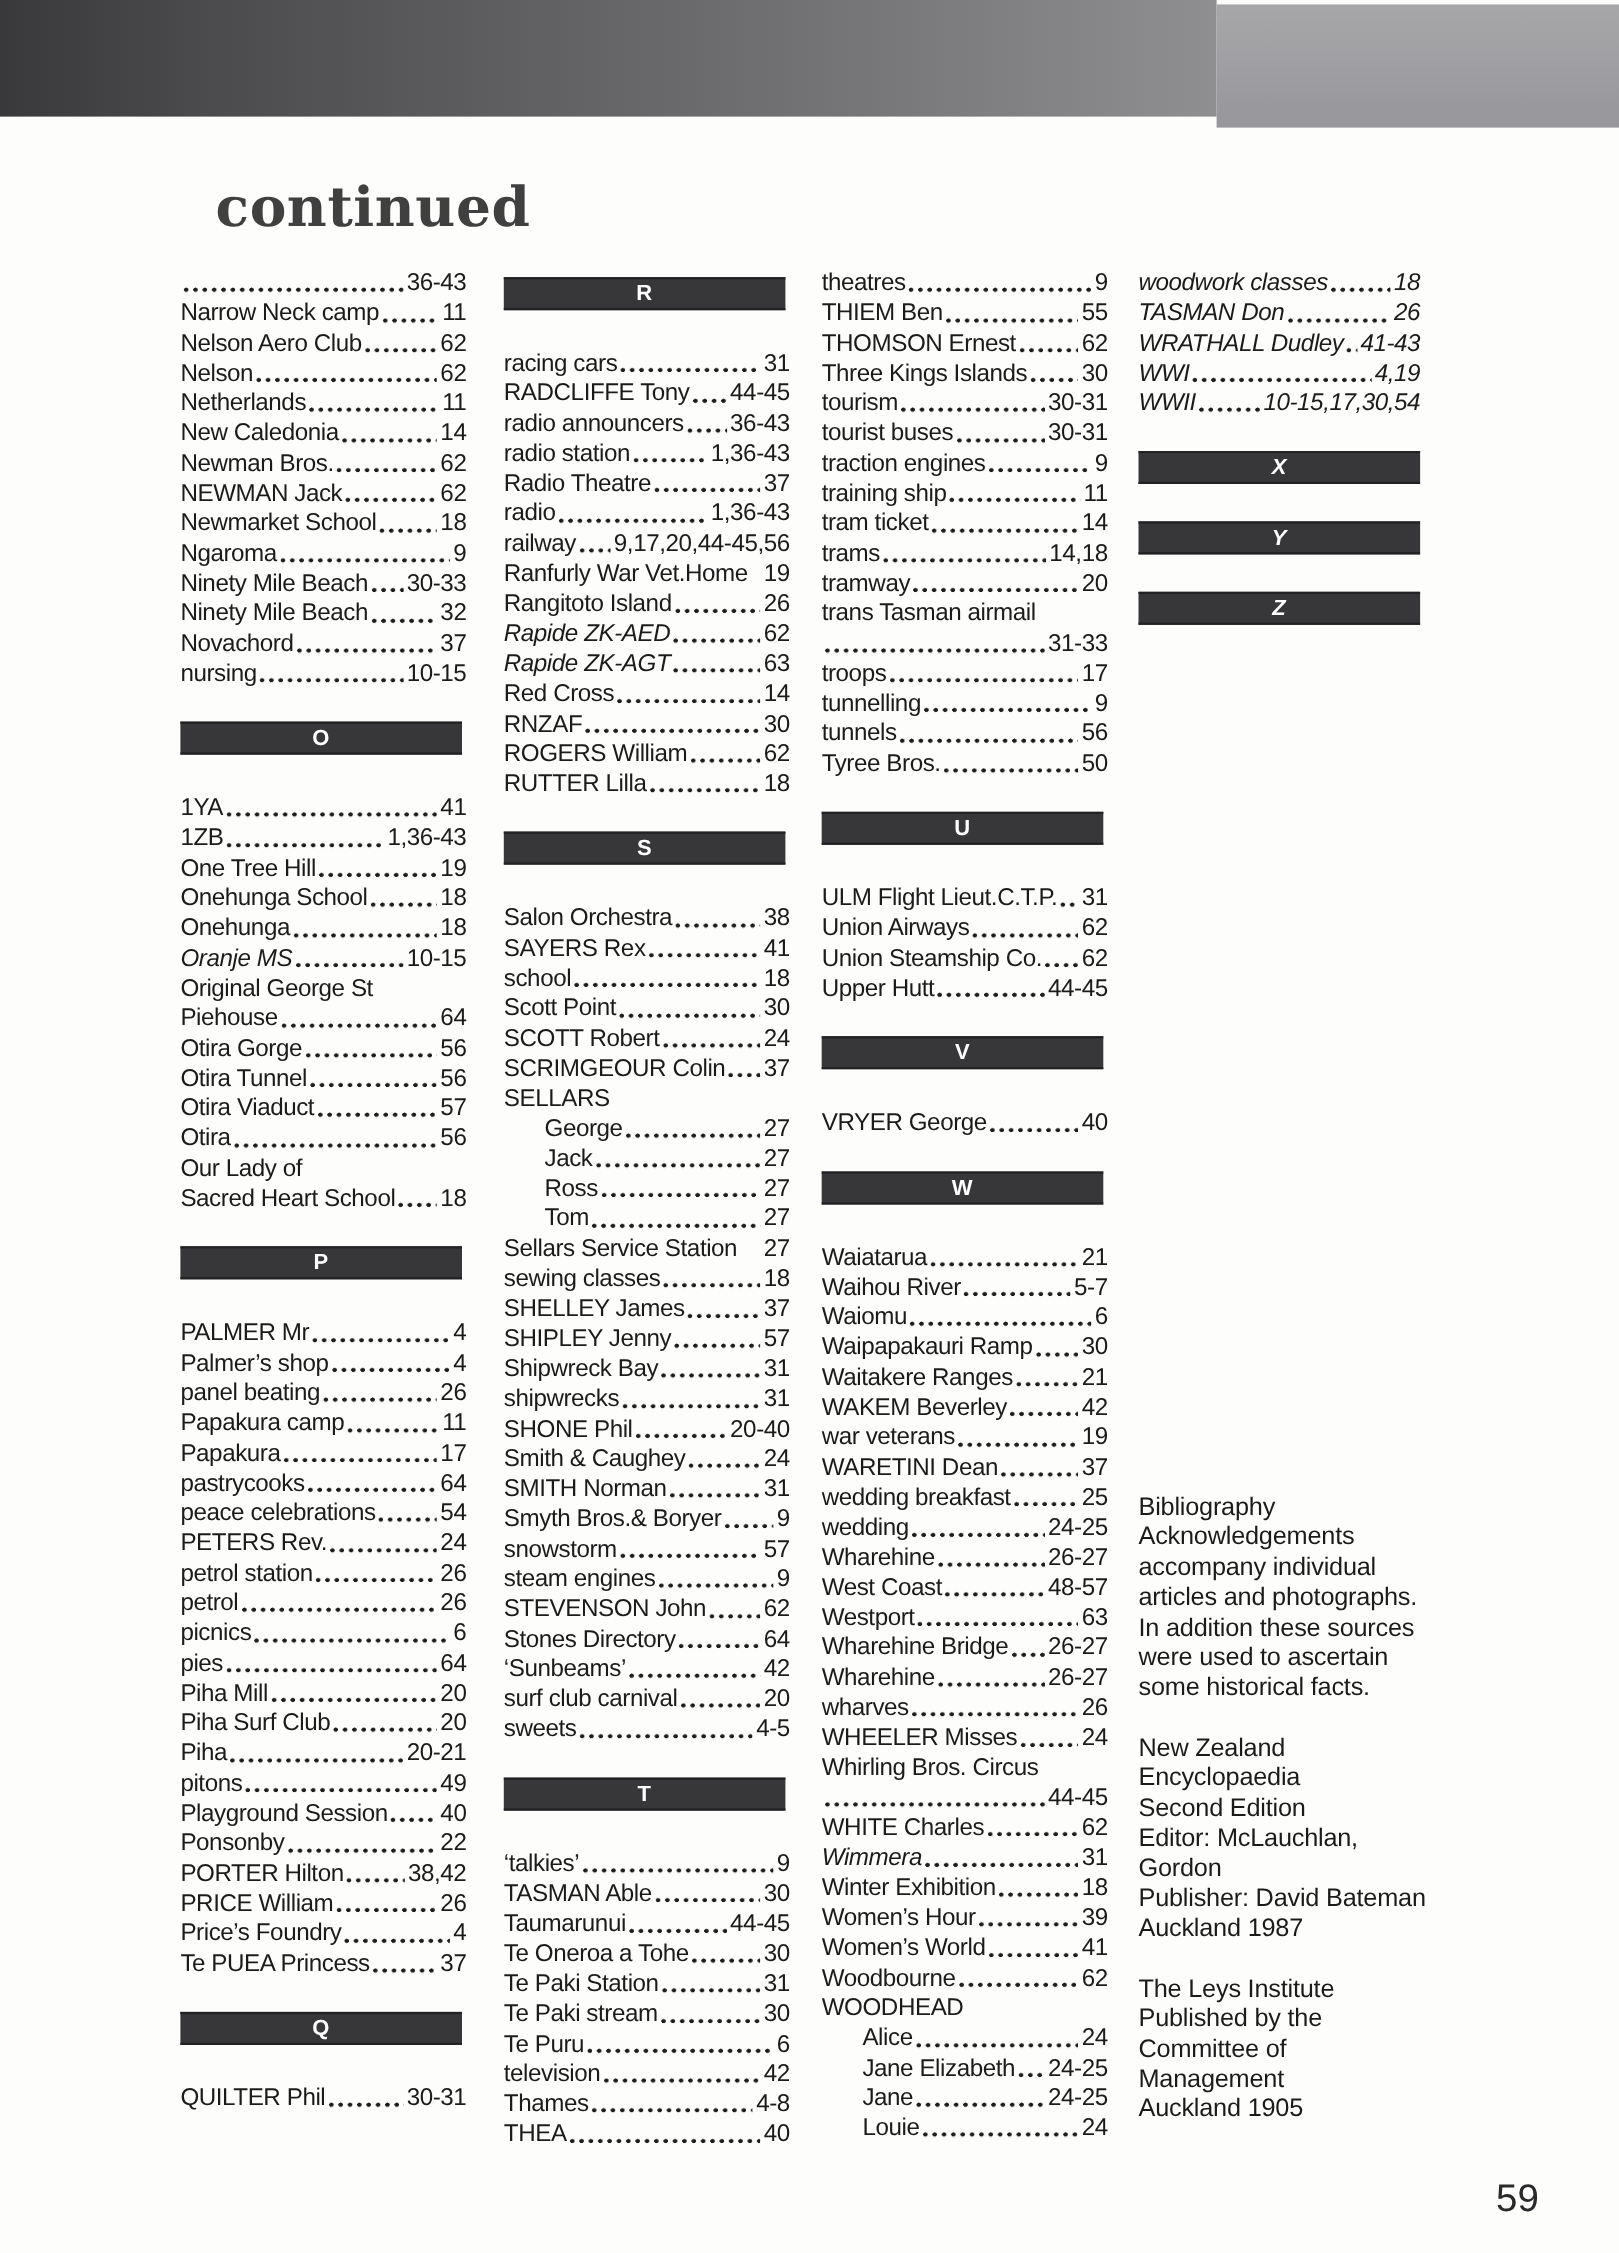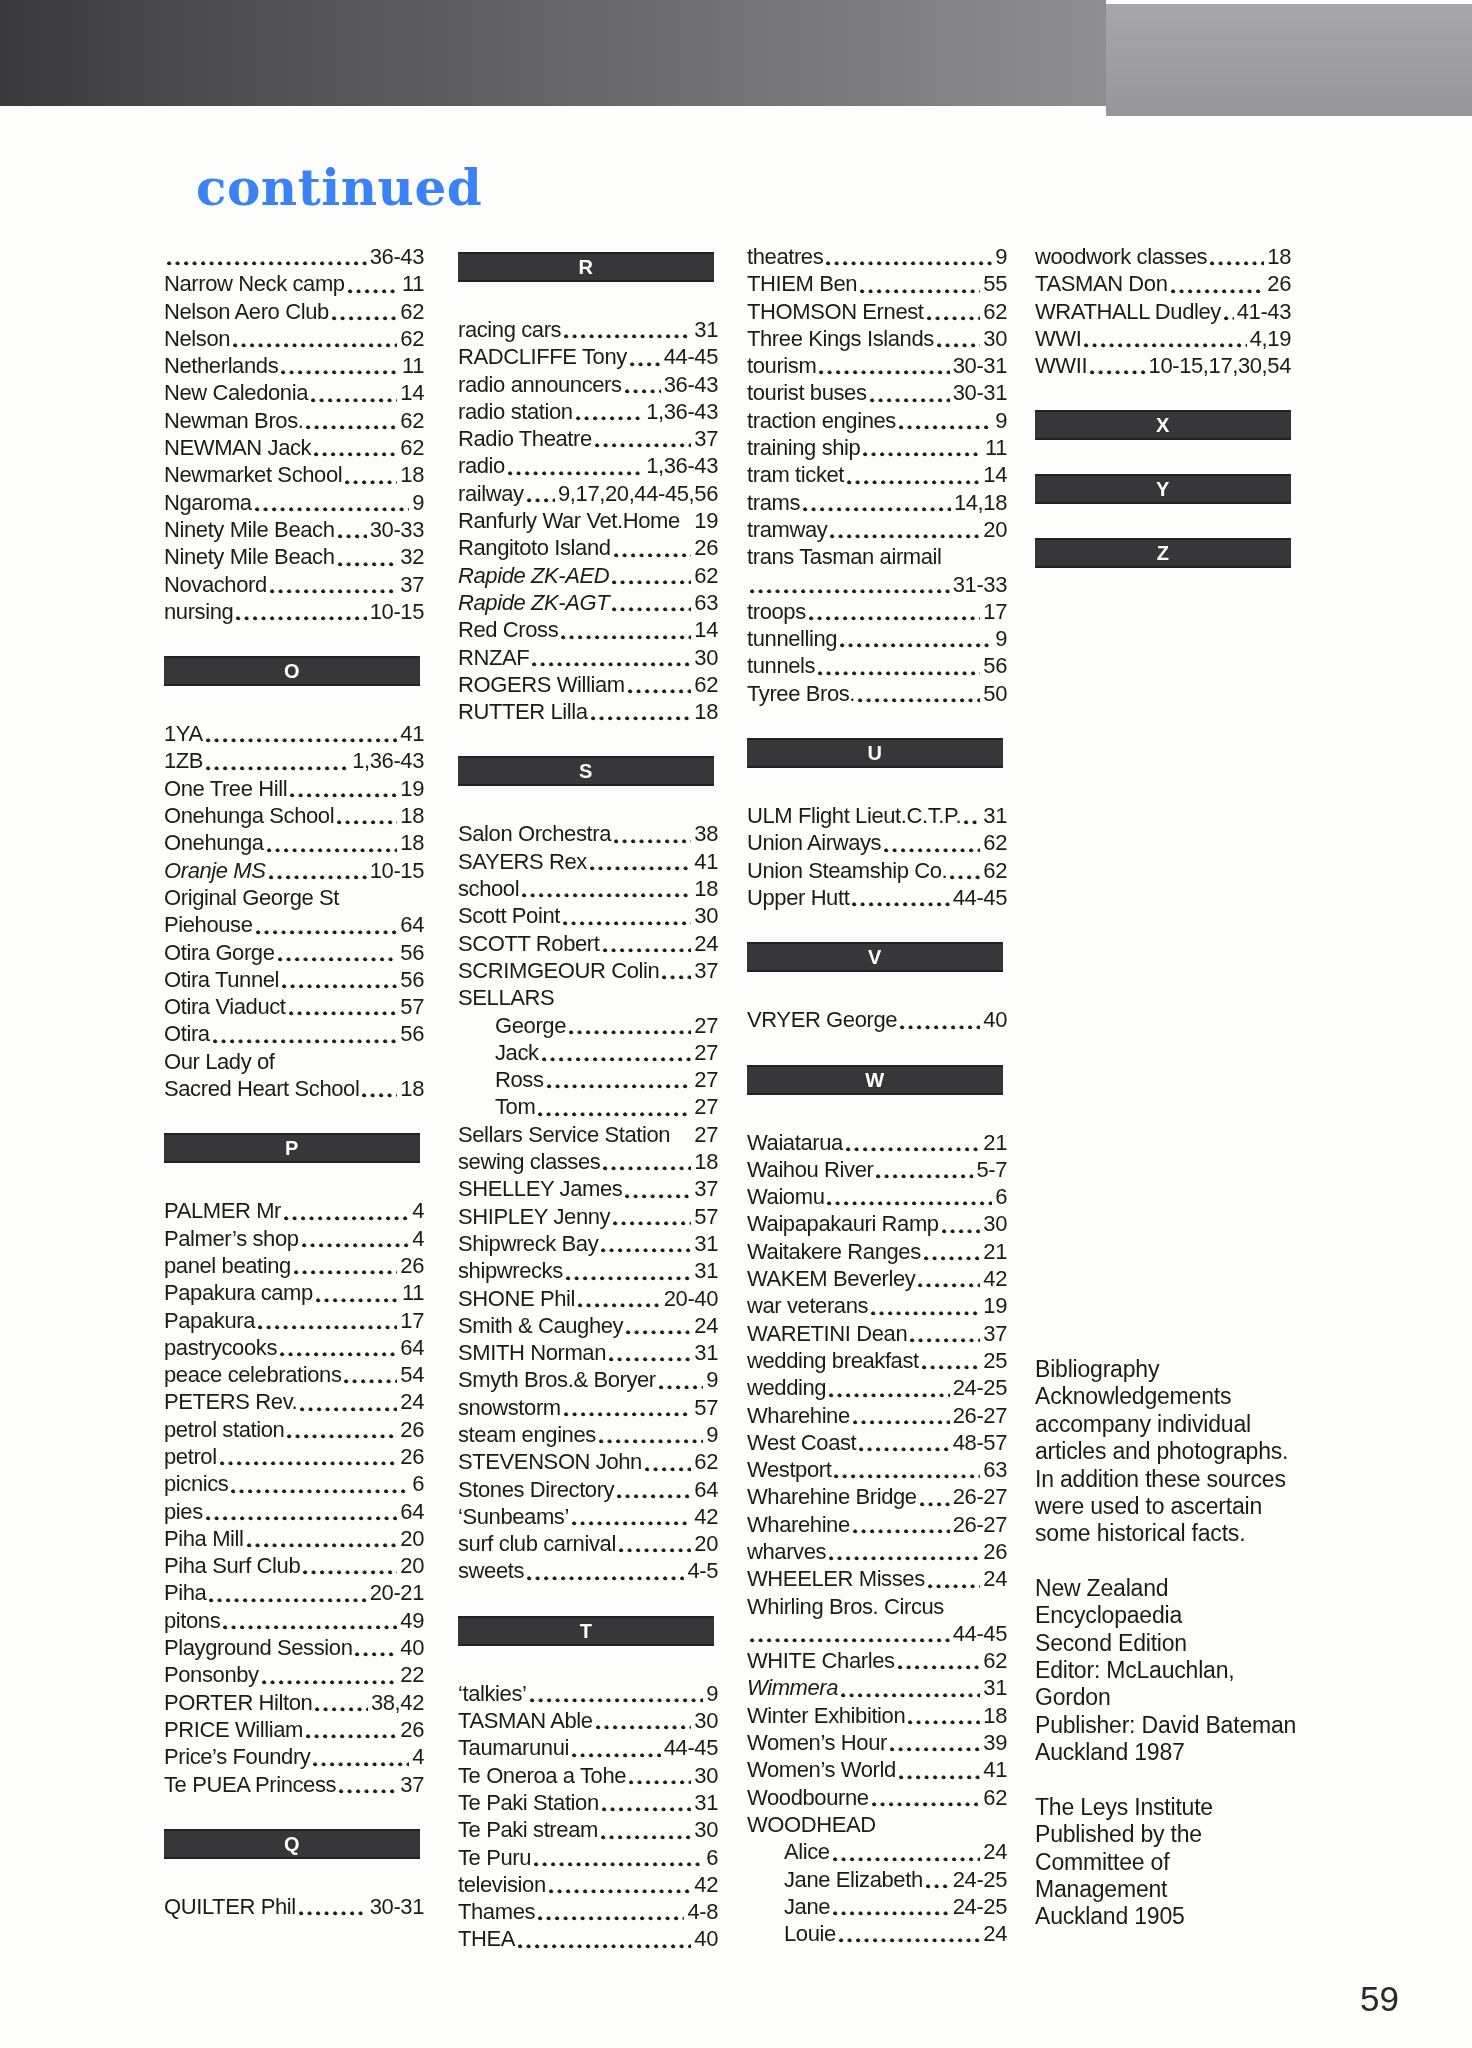--- a/index.html
+++ b/index.html
@@ -13,30 +13,30 @@
     position:absolute; left:0; top:0; width:1106px; height:106px;
     background:linear-gradient(90deg,#39393c 0%, #4c4c4f 18%, #6d6d70 60%, #8f8f92 100%);
   }
   .topbar-right {
     position:absolute; left:1106px; top:4px; width:366px; height:112px;
     background:linear-gradient(180deg,#a7a7aa 0%, #97979b 100%);
   }
   .title {
     position:absolute; left:196px; top:158px;
     font-family:"DejaVu Serif", serif; font-weight:bold;
-    font-size:50px; color:#3b82f6; letter-spacing:0.5px;
+    font-size:50px; color:#404040; letter-spacing:0.5px;
   }
   .col {
     position:absolute; width:260px;
     font-size:22px; line-height:27.3px; letter-spacing:-0.4px;
   }
   #col1 { left:164px; top:243px; }
   #col2 { left:458px; top:252px; }
   #col3 { left:747px; top:243px; }
-  #col4 { left:1035px; top:243px; width:256px; }
+  #col4 { left:1035px; top:243px; width:256px;font-style:italic; }
   .row { display:flex; white-space:nowrap; }
   .lab { flex:0 0 auto; }
   .it  { font-style:italic; }
   .indent { padding-left:37px; }
   .leader {
     flex:1 1 3px; min-width:3px; align-self:flex-end;
     height:5px; margin:0 3px 4px 3px;
     background-image:radial-gradient(circle at 2.2px 2.4px, #1d1d1d 1.8px, transparent 2.2px);
     background-size:8.5px 5px; background-repeat:repeat-x;
   }

